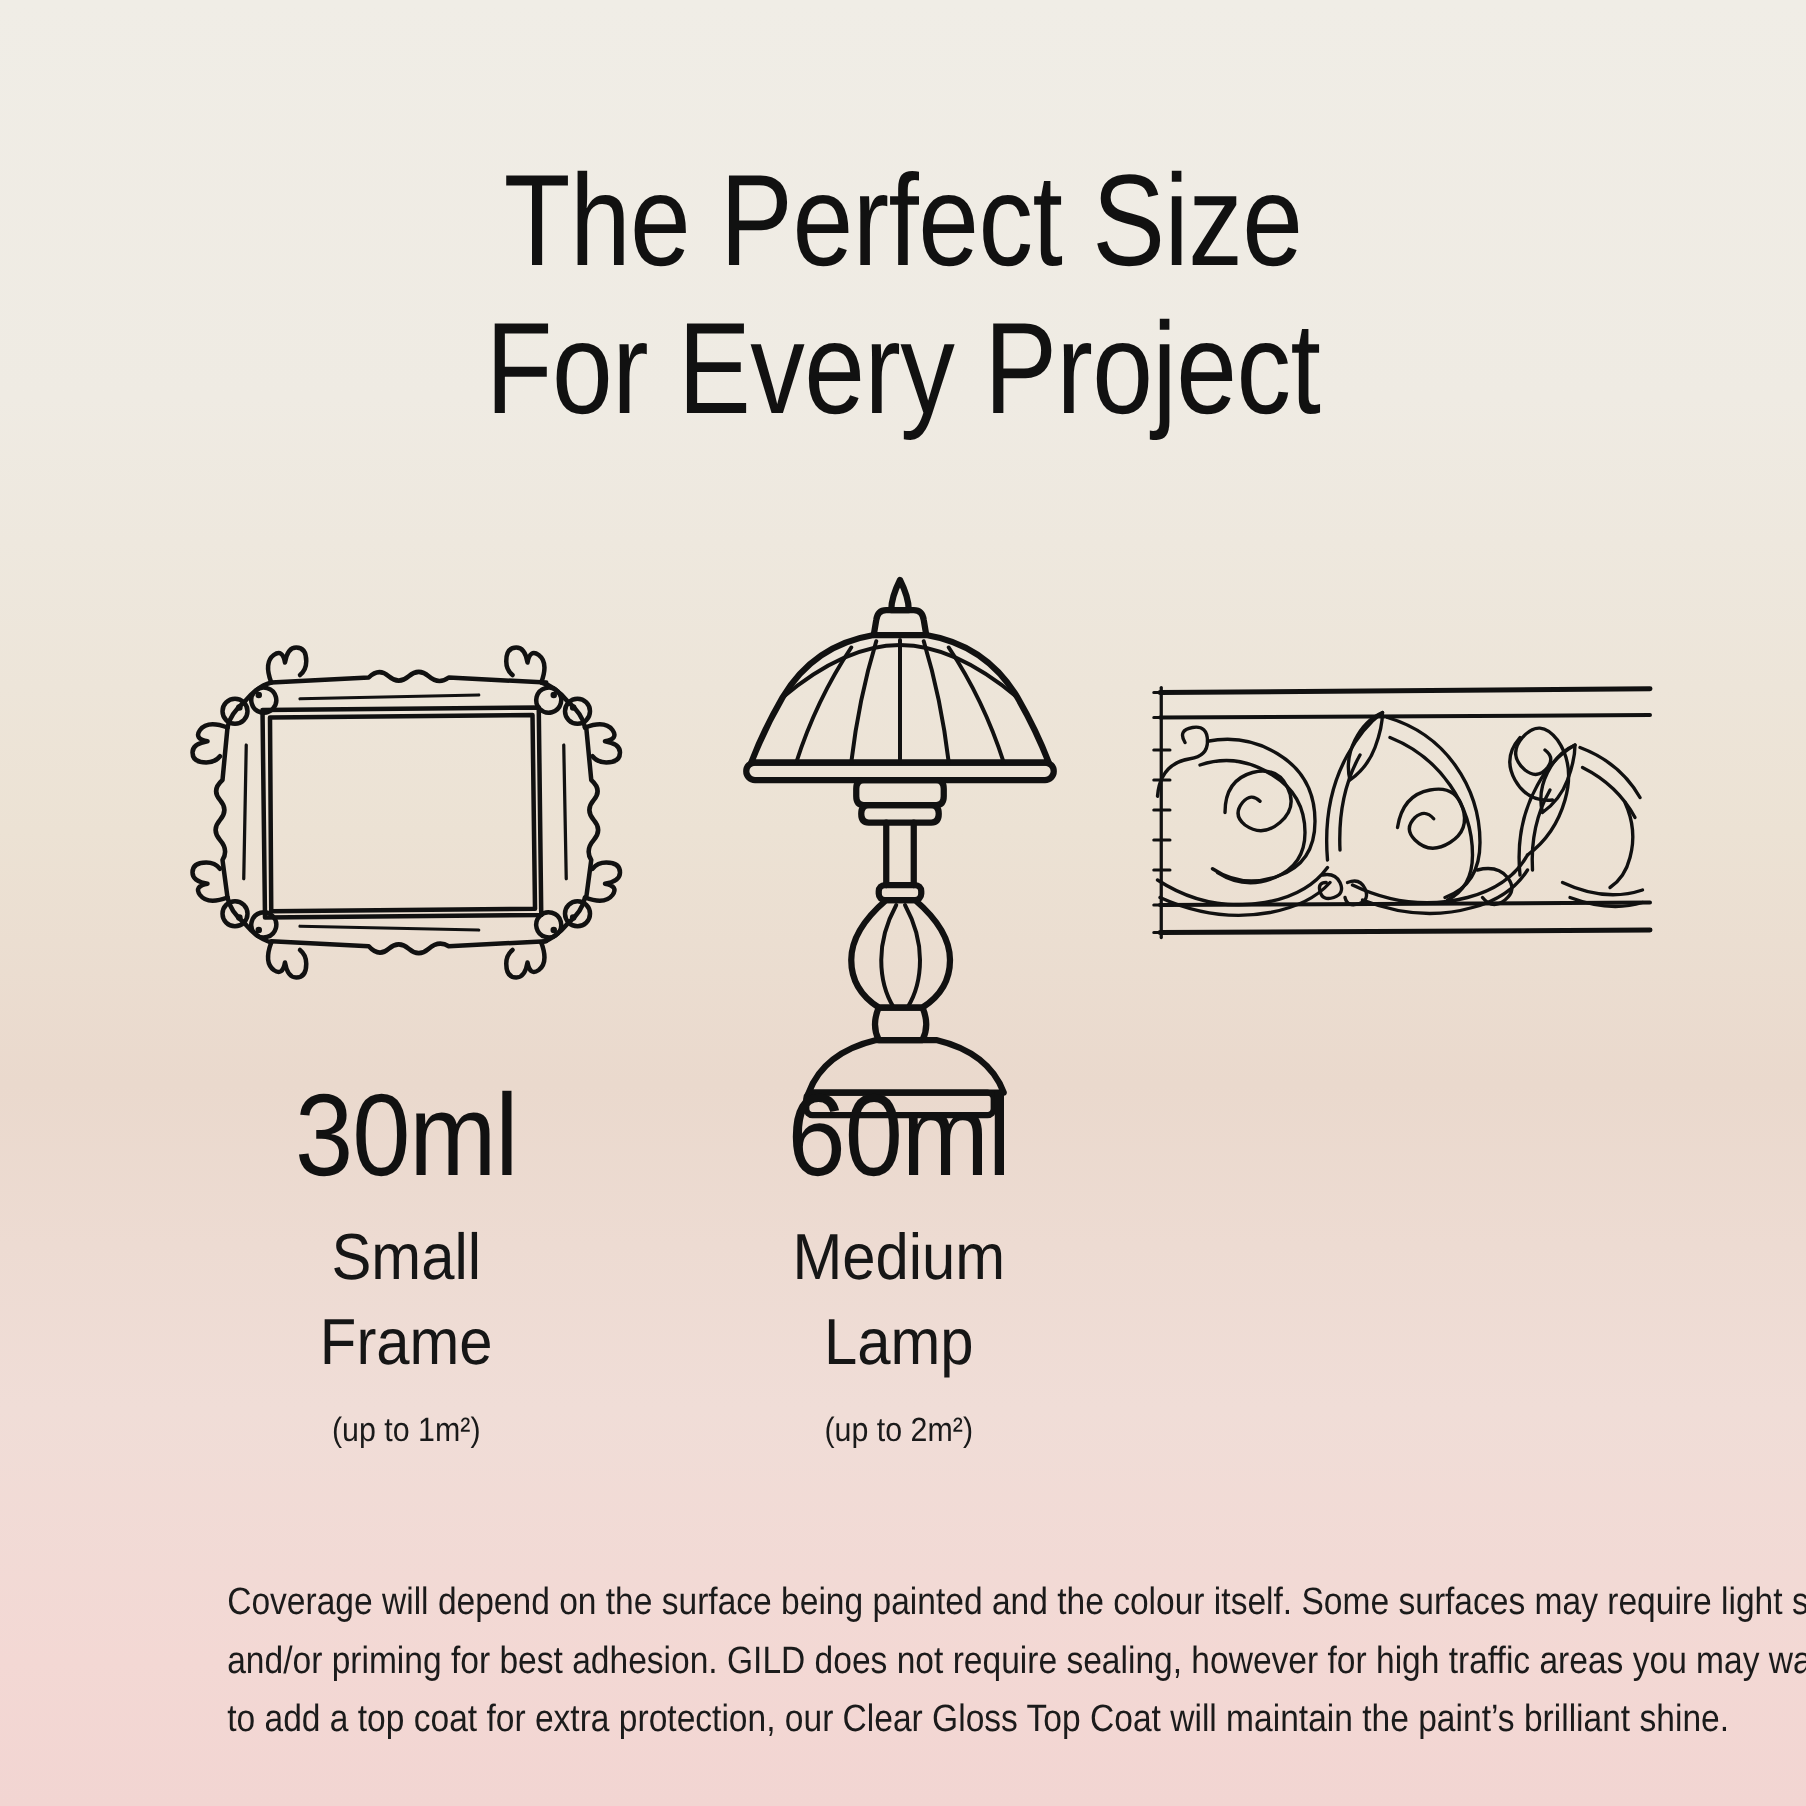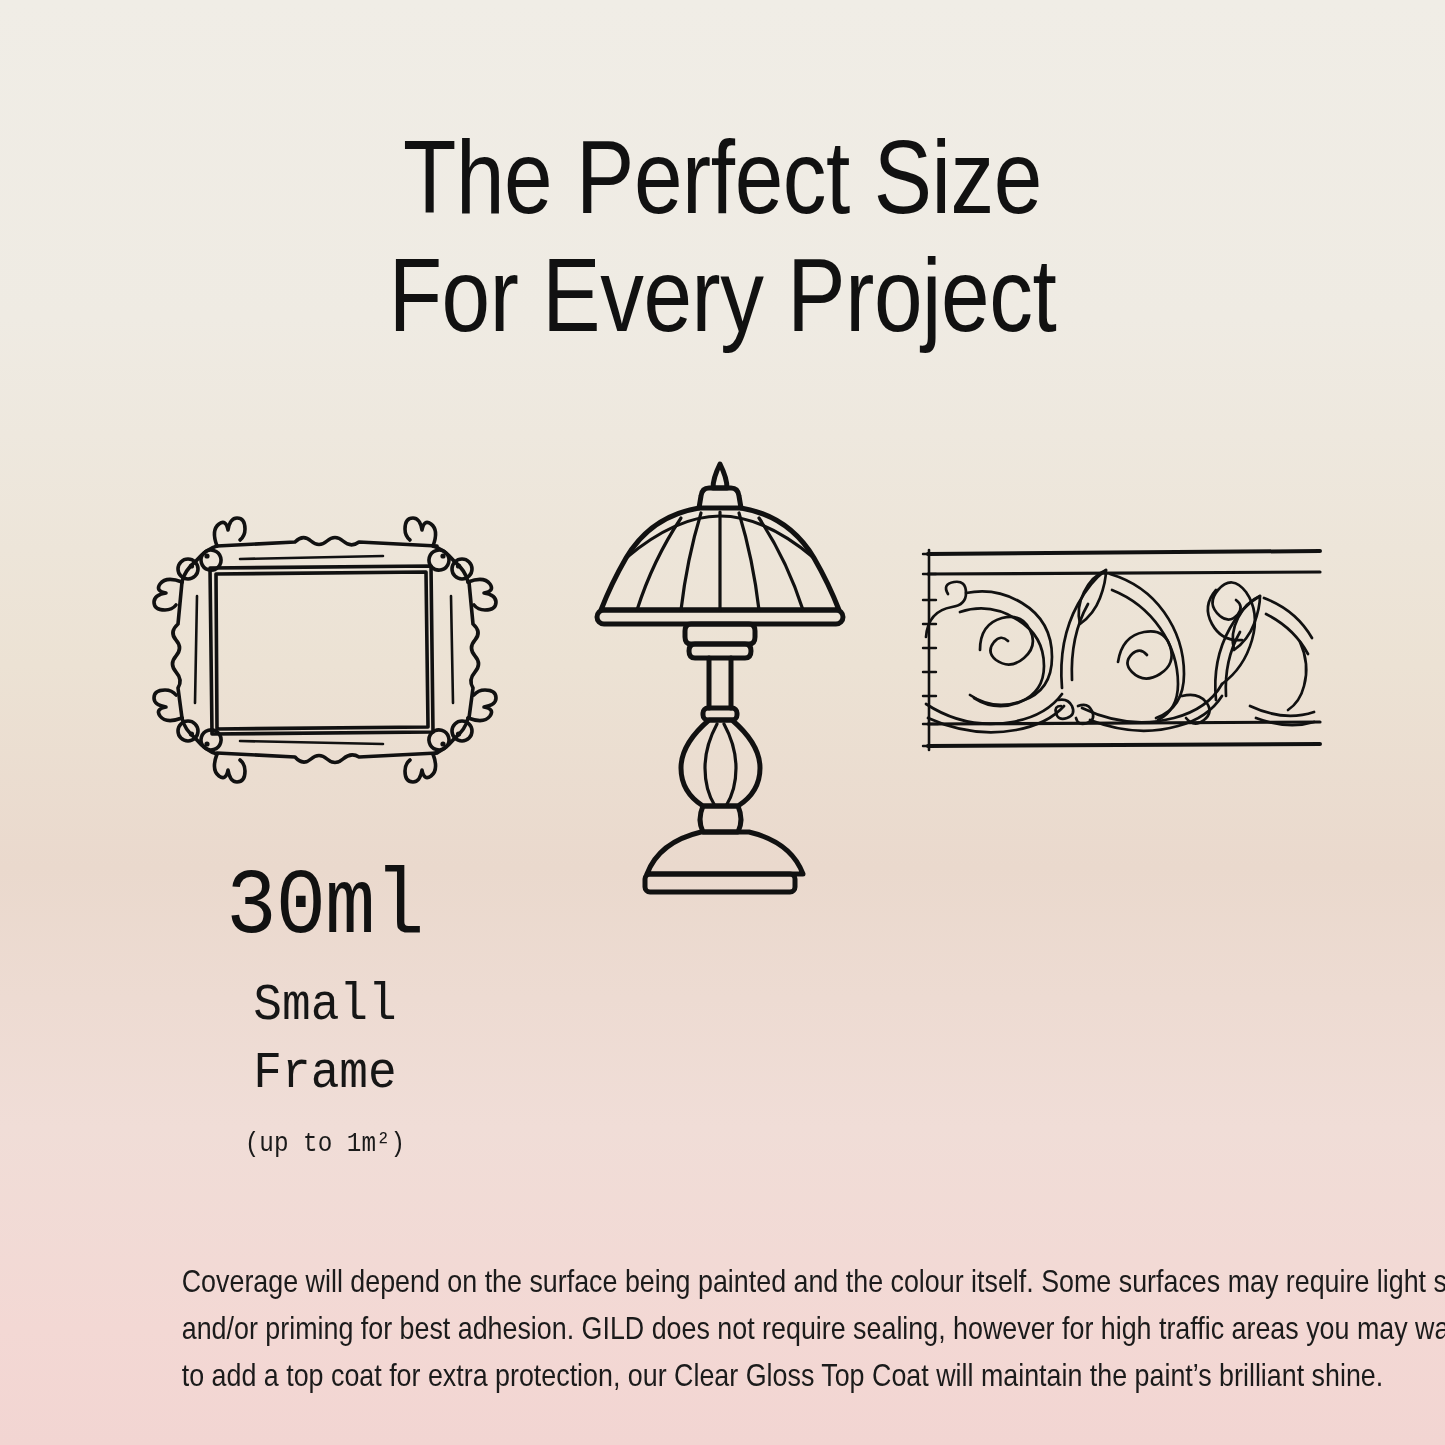--- a/index.html
+++ b/index.html
@@ -47,21 +47,21 @@
     position:absolute; top:0; height:420px;
     display:flex; align-items:center; justify-content:center;
   }
   .cell-1 { left:110px;  width:430px; }
   .cell-2 { left:545px;  width:350px; }
   .cell-3 { left:900px;  width:440px; }
 
   .illus-cell svg { display:block; overflow:visible; }
 
   
-  .sizes { position:absolute; top:858px; left:0; width:1284px; height:330px;font-family:Liberation Mono, monospace; }
+  .sizes { position:absolute; top:858px; left:0; width:1284px; height:330px; }
   .size-col { position:absolute; top:0; width:420px; text-align:center; }
   .col-a { left:115px; }
   .col-b { left:509px; }
   .col-c { left:915px; }
 
   .vol {
     font-weight:300;
     font-size:93px;
     line-height:100px;
     letter-spacing:-1px;
@@ -266,20 +266,26 @@
 
   <div class="sizes">
 
     <div class="size-col col-a">
       <div class="vol">30ml</div>
       <div class="use l1">Small</div>
       <div class="use">Frame</div>
       <div class="coverage">(up to 1m²)</div>
     </div>
 
+    <div class="size-col col-b">
+      <div class="vol">60ml</div>
+      <div class="use l1">Medium</div>
+      <div class="use">Lamp</div>
+      <div class="coverage">(up to 2m²)</div>
+    </div>
 
   </div>
 
   <div class="footer">
     <p>Coverage will depend on the surface being painted and the colour itself. Some surfaces may require light sanding</p>
     <p>and/or priming for best adhesion. GILD does not require sealing, however for high traffic areas you may want</p>
     <p>to add a top coat for extra protection, our Clear Gloss Top Coat will maintain the paint’s brilliant shine.</p>
   </div>
 
 </div>

